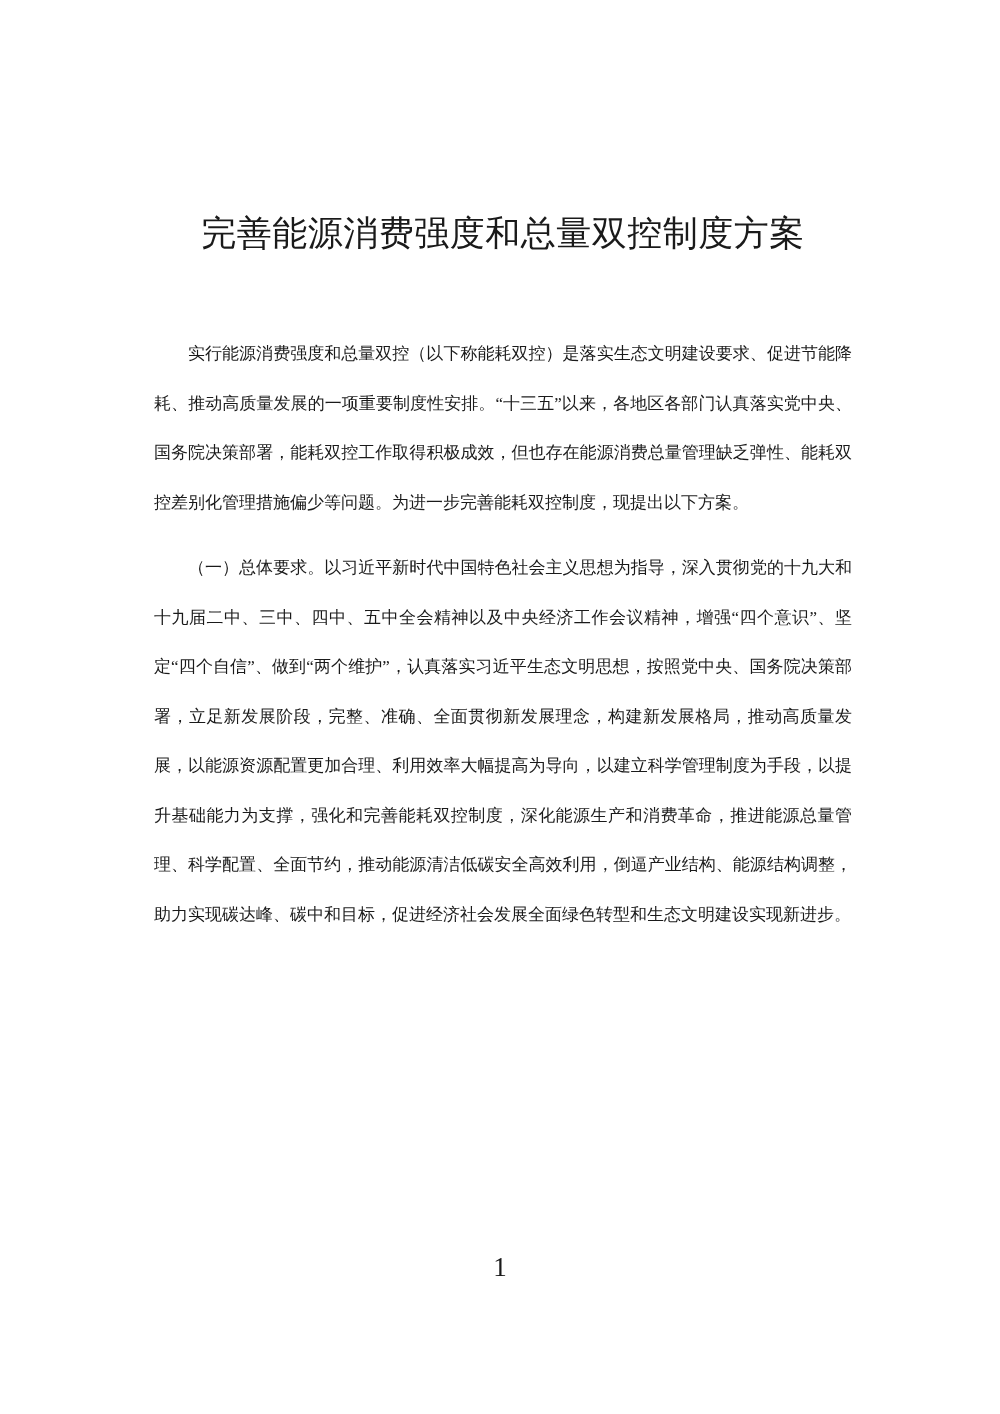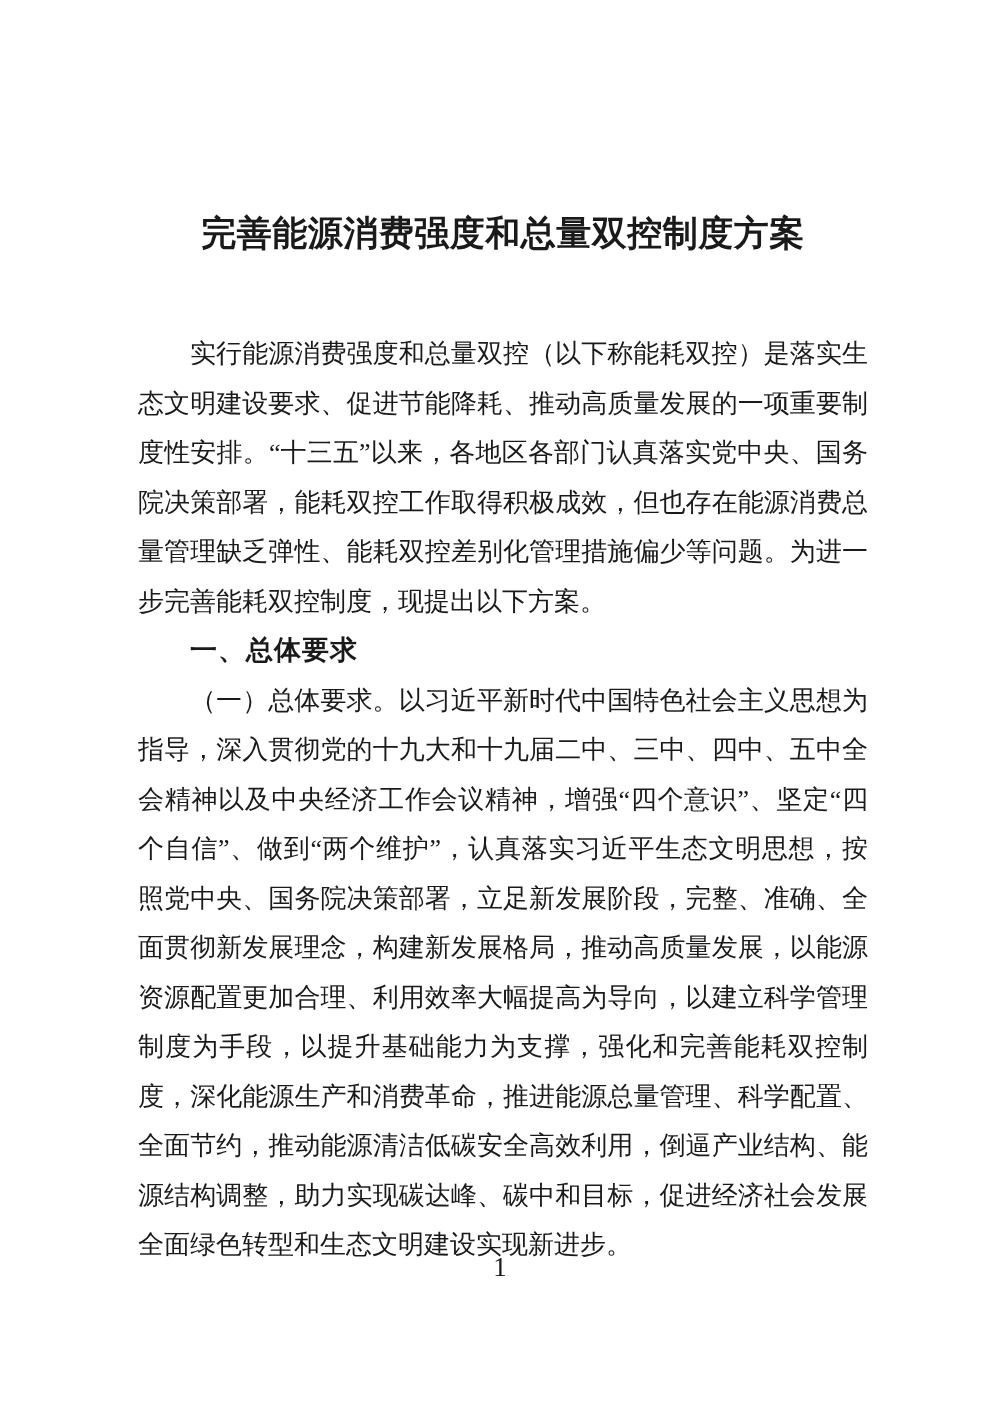--- a/index.html
+++ b/index.html
@@ -24,28 +24,28 @@
     left: 138px;
     top: 0;
     width: 730px;
   }
   .doc-title {
     margin: 0;
     padding-top: 210px;
     font-family: "Liberation Serif", "DejaVu Serif", serif;
     font-size: 35px;
     line-height: 48px;
-    font-weight: 700;
+    font-weight: 400;
     text-align: center;
     letter-spacing: 0.5px;
   }
   .body-para {
-    margin: 0;
+    margin: 16px;
     font-family: "Liberation Serif", "DejaVu Serif", serif;
-    font-size: 26px;
+    font-size: 17px;
     line-height: 49.5px;
     text-align: justify;
     text-indent: 2em;
     word-break: break-all;
   }
   .intro-para {
     margin-top: 71px;
   }
   .section-heading {
     margin: 0;
@@ -75,19 +75,18 @@
 </head>
 <body>
 
 <div class="page">
   <div class="content">
 
     <h1 class="doc-title">完善能源消费强度和总量双控制度方案</h1>
 
     <p class="body-para intro-para">实行能源消费强度和总量双控（以下称能耗双控）是落实生态文明建设要求、促进节能降耗、推动高质量发展的一项重要制度性安排。“十三五”以来，各地区各部门认真落实党中央、国务院决策部署，能耗双控工作取得积极成效，但也存在能源消费总量管理缺乏弹性、能耗双控差别化管理措施偏少等问题。为进一步完善能耗双控制度，现提出以下方案。</p>
 
-    <h2 class="section-heading">一、总体要求</h2>
 
     <p class="body-para"><span class="para-lead">（一）总体要求。</span><span>以习近平新时代中国特色社会主义思想为指导，深入贯彻党的十九大和十九届二中、三中、四中、五中全会精神以及中央经济工作会议精神，增强“四个意识”、坚定“四个自信”、做到“两个维护”，认真落实习近平生态文明思想，按照党中央、国务院决策部署，立足新发展阶段，完整、准确、全面贯彻新发展理念，构建新发展格局，推动高质量发展，以能源资源配置更加合理、利用效率大幅提高为导向，以建立科学管理制度为手段，以提升基础能力为支撑，强化和完善能耗双控制度，深化能源生产和消费革命，推进能源总量管理、科学配置、全面节约，推动能源清洁低碳安全高效利用，倒逼产业结构、能源结构调整，助力实现碳达峰、碳中和目标，促进经济社会发展全面绿色转型和生态文明建设实现新进步。</span></p>
   </div>
 
   <div class="page-number">1</div>
 </div>
 
 </body></html>

